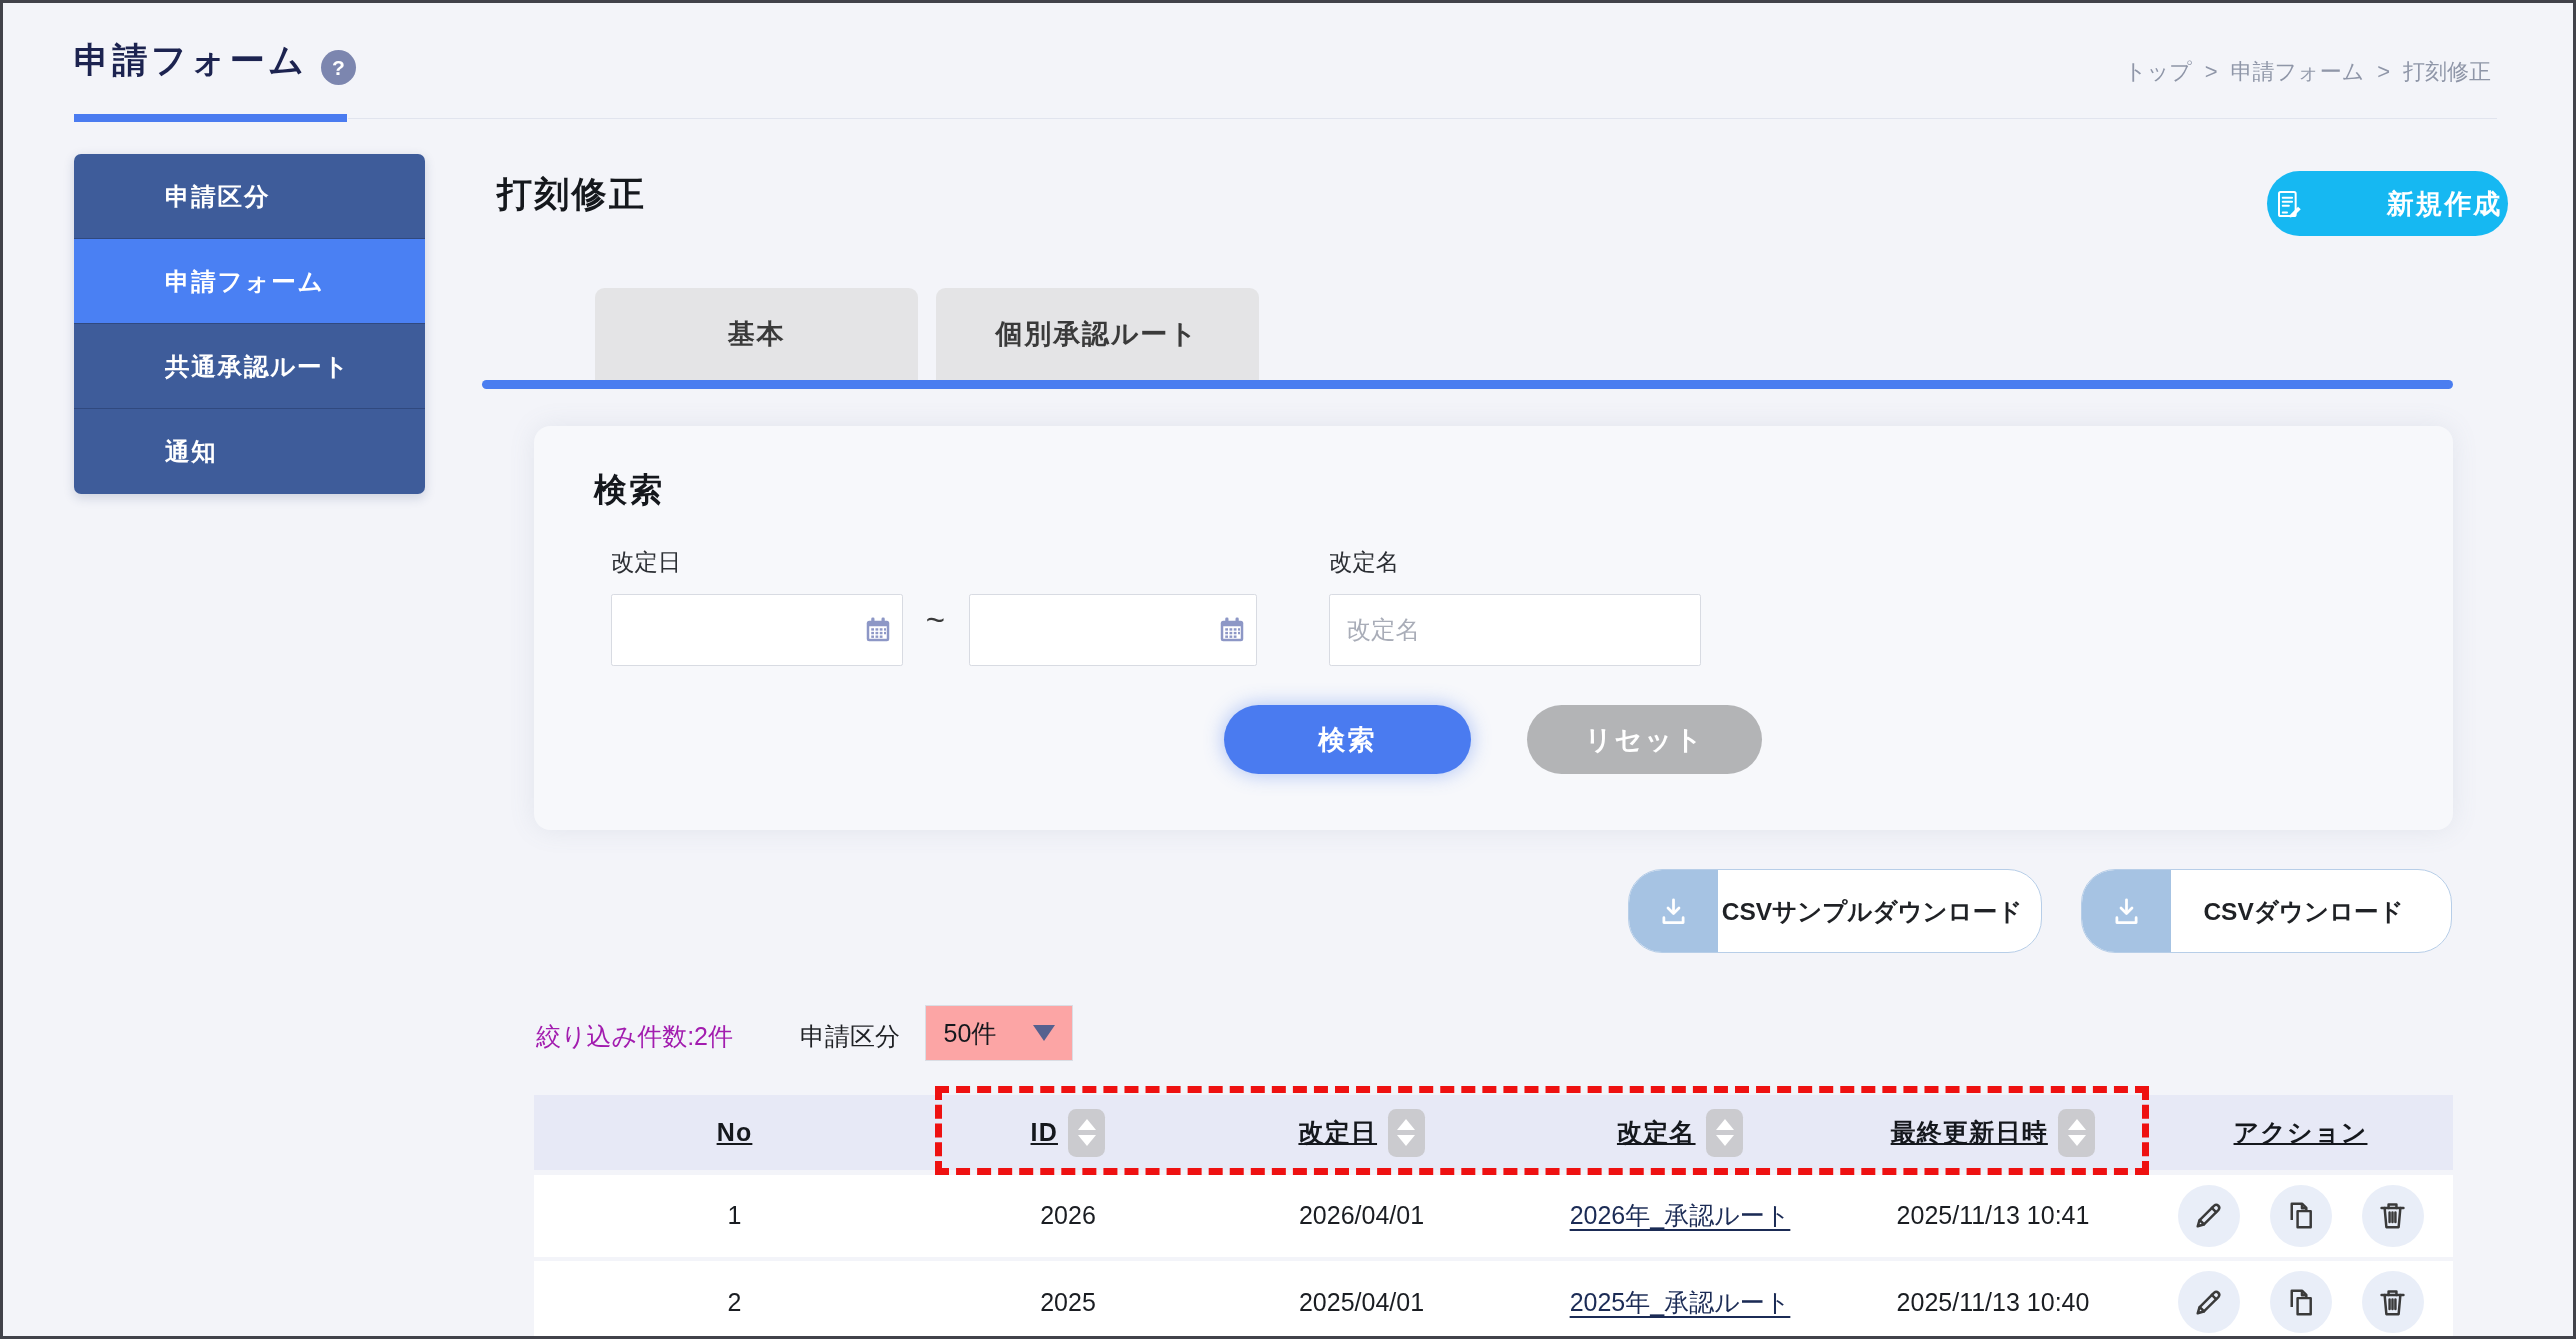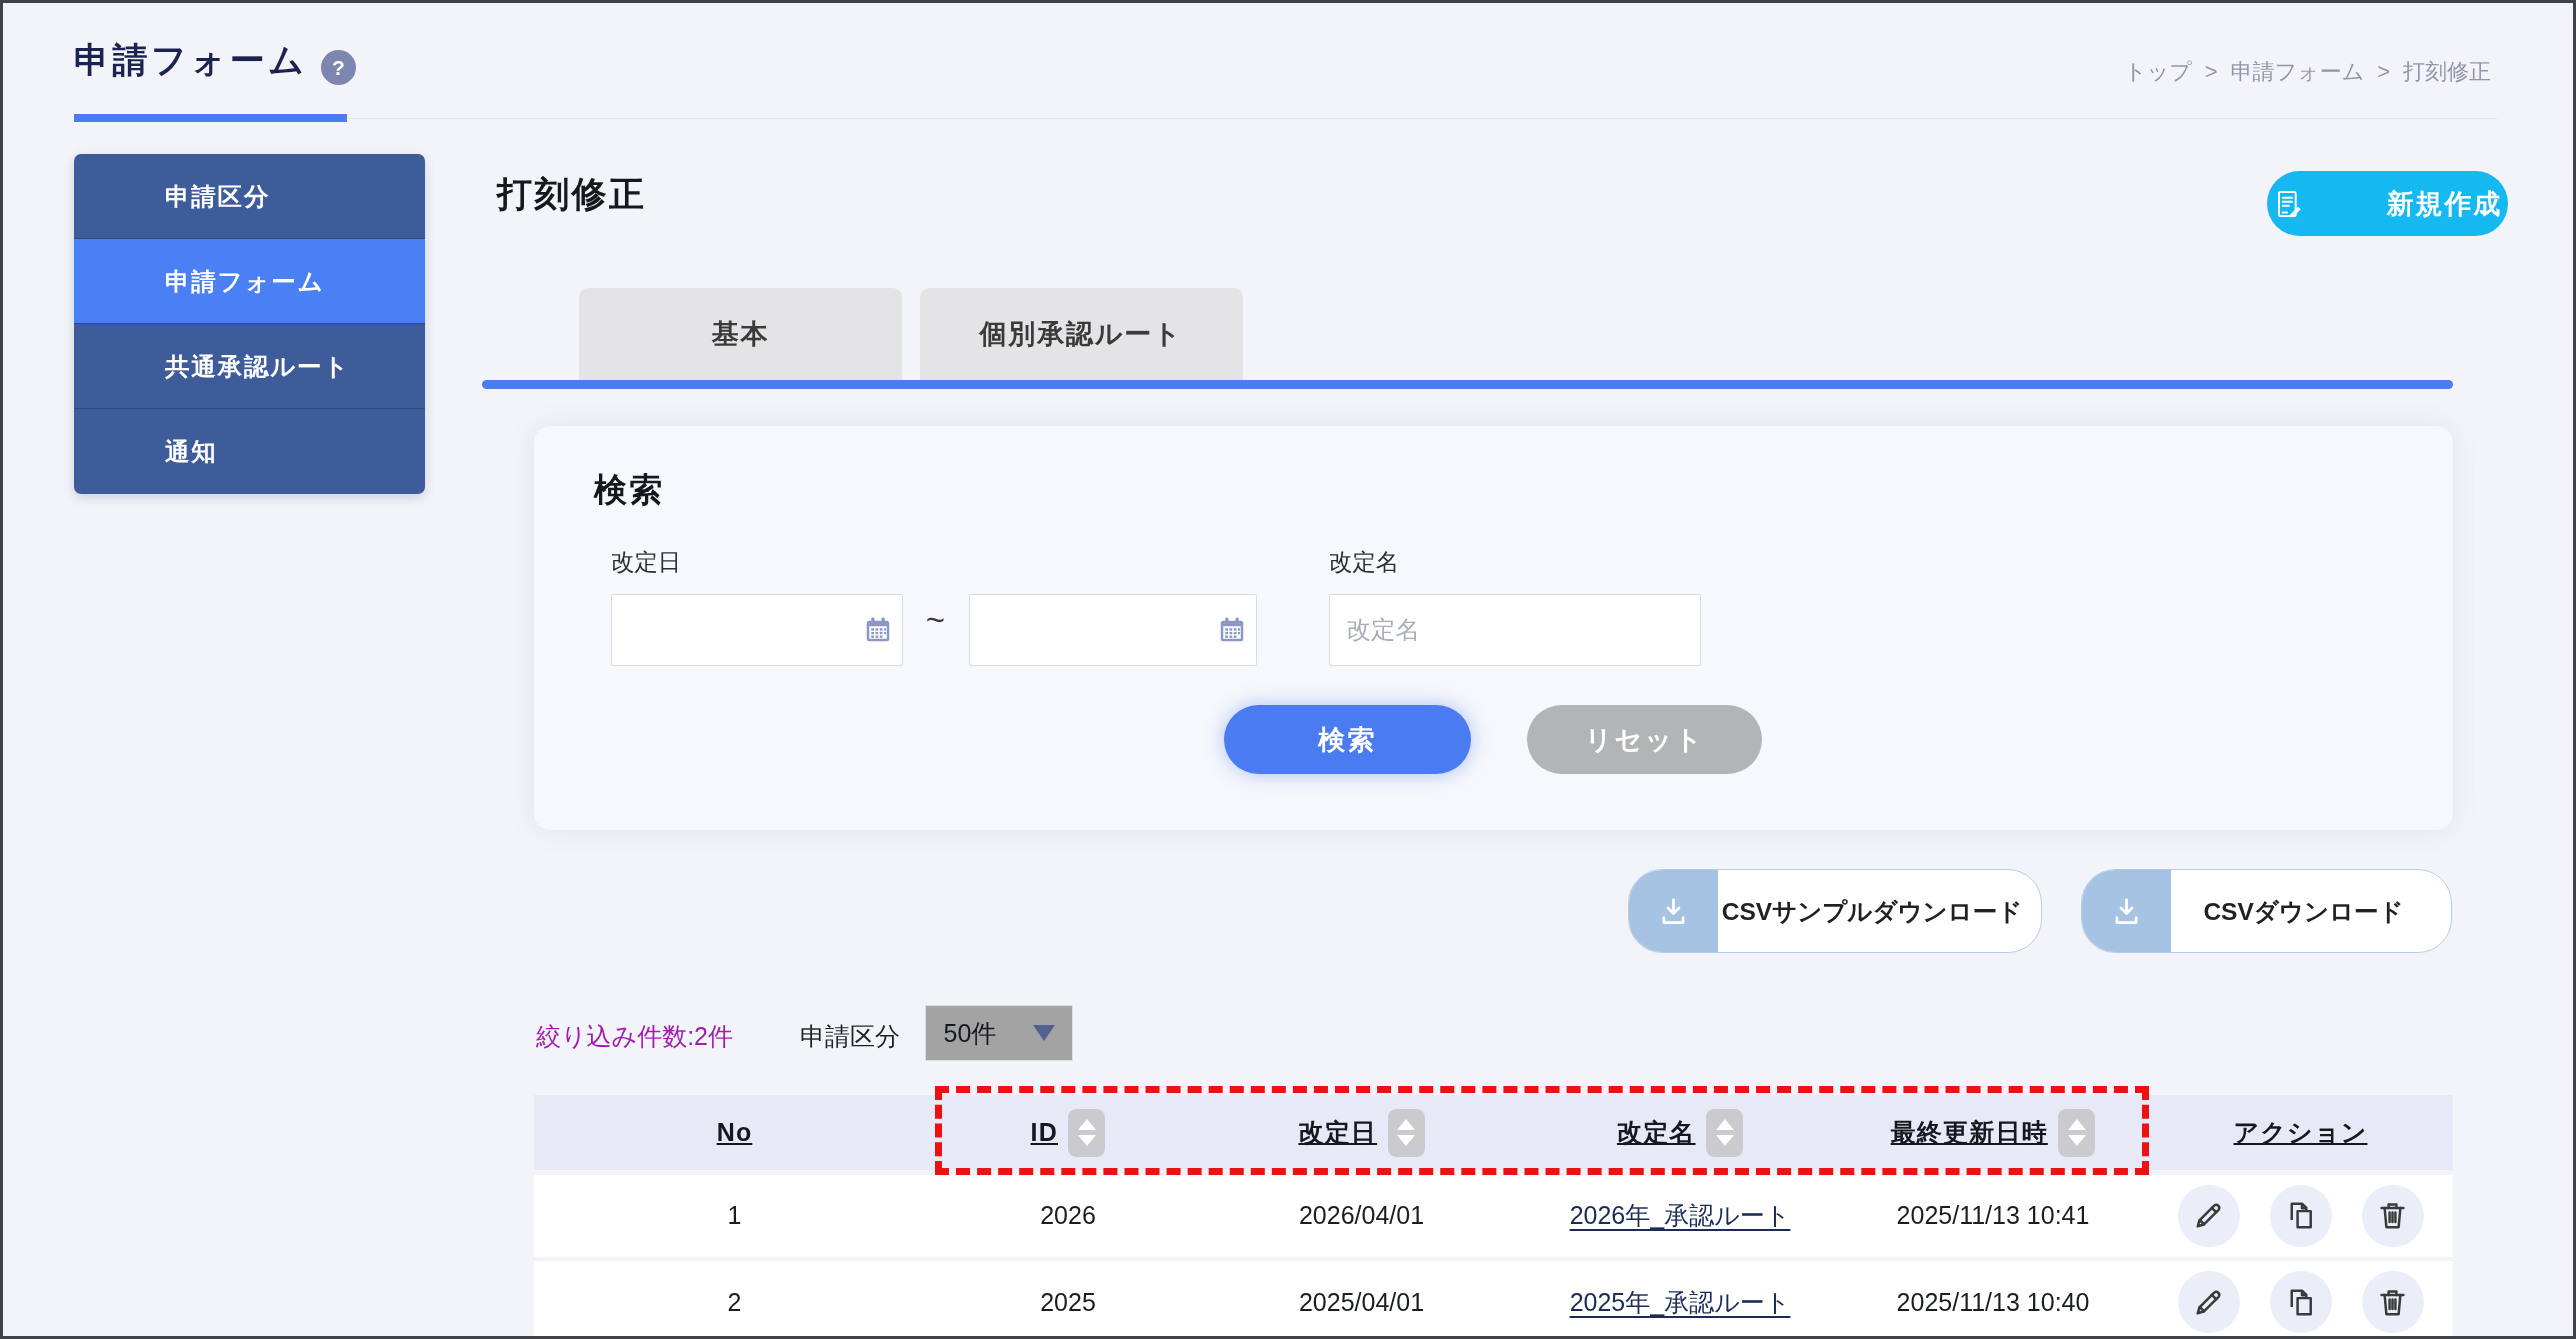--- a/index.html
+++ b/index.html
@@ -22,21 +22,21 @@
   .side-item{height:85px;background:#3e5c9a;color:#fff;font-size:24.5px;font-weight:bold;letter-spacing:1.8px;
     display:flex;align-items:center;padding-left:91px;border-bottom:1.2px solid #30497f;box-sizing:border-box;cursor:pointer;}
   .side-item:last-child{border-bottom:none;}
   .side-item.active{background:#4a80f3;}
   
   .page-title{position:absolute;left:494px;top:168px;font-size:35px;font-weight:bold;color:#15181d;letter-spacing:2.3px;}
   .create-btn{position:absolute;left:2264px;top:168px;width:241px;height:65px;border-radius:33px;border:none;
     background:#16b8f2;color:#fff;font-size:27px;font-weight:bold;letter-spacing:1.8px;
     display:flex;align-items:center;justify-content:space-between;gap:2px;cursor:pointer;font-family:Liberation Serif, serif;}
   
-  .tabs{position:absolute;left:536px;top:285px;display:flex;gap:17.5px;padding-left:40px;}
+  .tabs{position:absolute;left:552px;top:285px;display:flex;gap:17.5px;padding-left:40px;}
   .tab{width:323px;height:92px;background:#e4e4e6;border-radius:9.4px 9.4px 0 0;display:flex;align-items:center;justify-content:center;
     font-size:27px;font-weight:bold;color:#3a3a3a;letter-spacing:1.8px;cursor:pointer;}
   .tab.active{background:#4a7df0;color:#fff;}
   .tab-bar{position:absolute;left:479px;top:377px;width:1971px;height:9.4px;background:#4a7df0;border-radius:4.7px;}
   
   .search-card{position:absolute;left:531px;top:423px;width:1919px;height:404px;background:#f7f8fb;border-radius:16.4px;
     box-shadow:0 0 27px rgba(110,120,150,.12);}
   .search-title{position:absolute;left:60px;top:42px;font-size:33px;font-weight:bold;color:#15181d;letter-spacing:2.3px;}
   .field-label{position:absolute;font-size:23.4px;color:#2b2e33;top:120px;}
   .lbl-date{left:77px;} .lbl-name{left:795px;}
@@ -55,21 +55,21 @@
   .btn-reset{left:993px;width:235px;background:#b3b4b6;}
   
   .csv-btn{position:absolute;top:866px;height:84px;display:flex;background:#fff;border:1.8px solid #b7cee8;border-radius:34px;
     overflow:hidden;box-sizing:border-box;cursor:pointer;padding:0;text-align:center;}
   .csv1{left:1625px;width:414px;} .csv2{left:2078px;width:371px;}
   .csv-icon-seg{width:89px;background:#a6c3e3;display:flex;align-items:center;justify-content:center;color:#fff;flex:none;}
   .csv-label{flex:1;display:flex;align-items:center;justify-content:center;font-size:24.5px;font-weight:bold;color:#1f2125;padding-right:15px;}
   
   .filtered-count{position:absolute;left:533px;top:1017px;font-size:25px;color:#a21caf;}
   .page-size-label{position:absolute;left:797px;top:1017px;font-size:25px;color:#1f2125;}
-  .page-size-select{position:absolute;left:922px;top:1002px;width:148px;height:56px;background:#a3a3a3;border:1.2px solid #dadde4;
+  .page-size-select{position:absolute;left:922px;top:1002px;width:148px;height:56px;background:#fca5a5;border:1.2px solid #dadde4;
     box-sizing:border-box;display:flex;align-items:center;justify-content:space-between;padding:0 17.5px;font-size:25px;color:#15181d;cursor:pointer;}
   .caret-down{width:0;height:0;border-left:11.7px solid transparent;border-right:11.7px solid transparent;border-top:16px solid #56618f;}
   
   .table{position:absolute;left:531px;top:1092px;width:1919px;}
   .thead{display:flex;height:75px;background:#e7e9f6;align-items:center;text-decoration:underline;}
   .cell{display:flex;align-items:center;justify-content:center;box-sizing:border-box;}
   .c0{width:401px;} .c1{width:266px;} .c2{width:321px;} .c3{width:316px;} .c4{width:310px;} .c5{width:305px;}
   .th{font-size:25px;font-weight:bold;color:#15181d;letter-spacing:1.2px;}
   .sort-btn{width:37px;height:48px;background:#cbcbcf;border-radius:8.2px;margin-left:10.5px;border:none;cursor:pointer;
     display:flex;flex-direction:column;align-items:center;justify-content:center;gap:5.8px;padding:0;}

